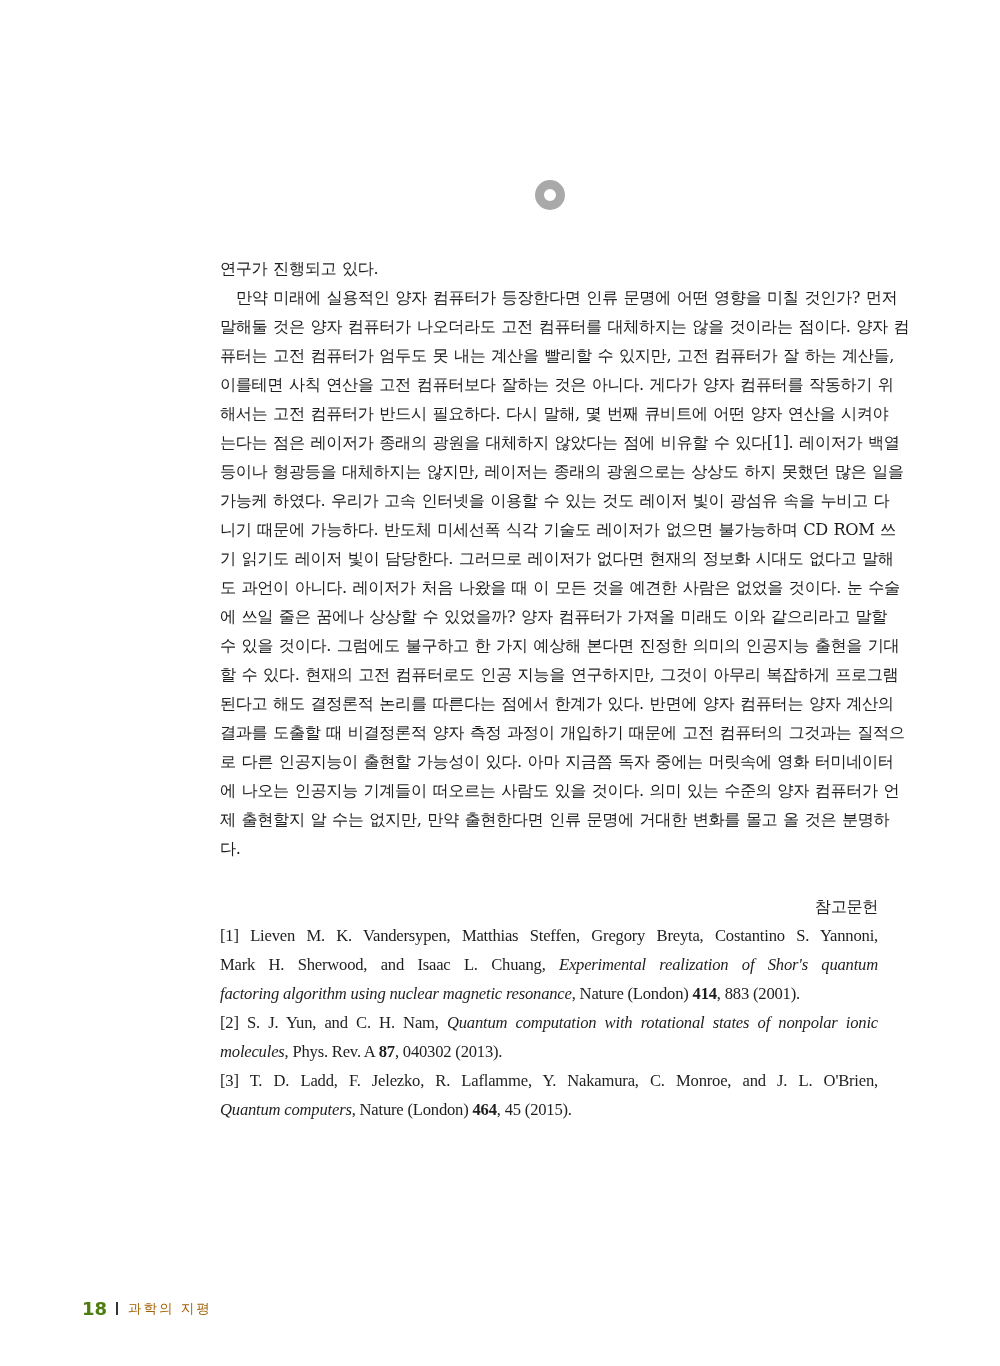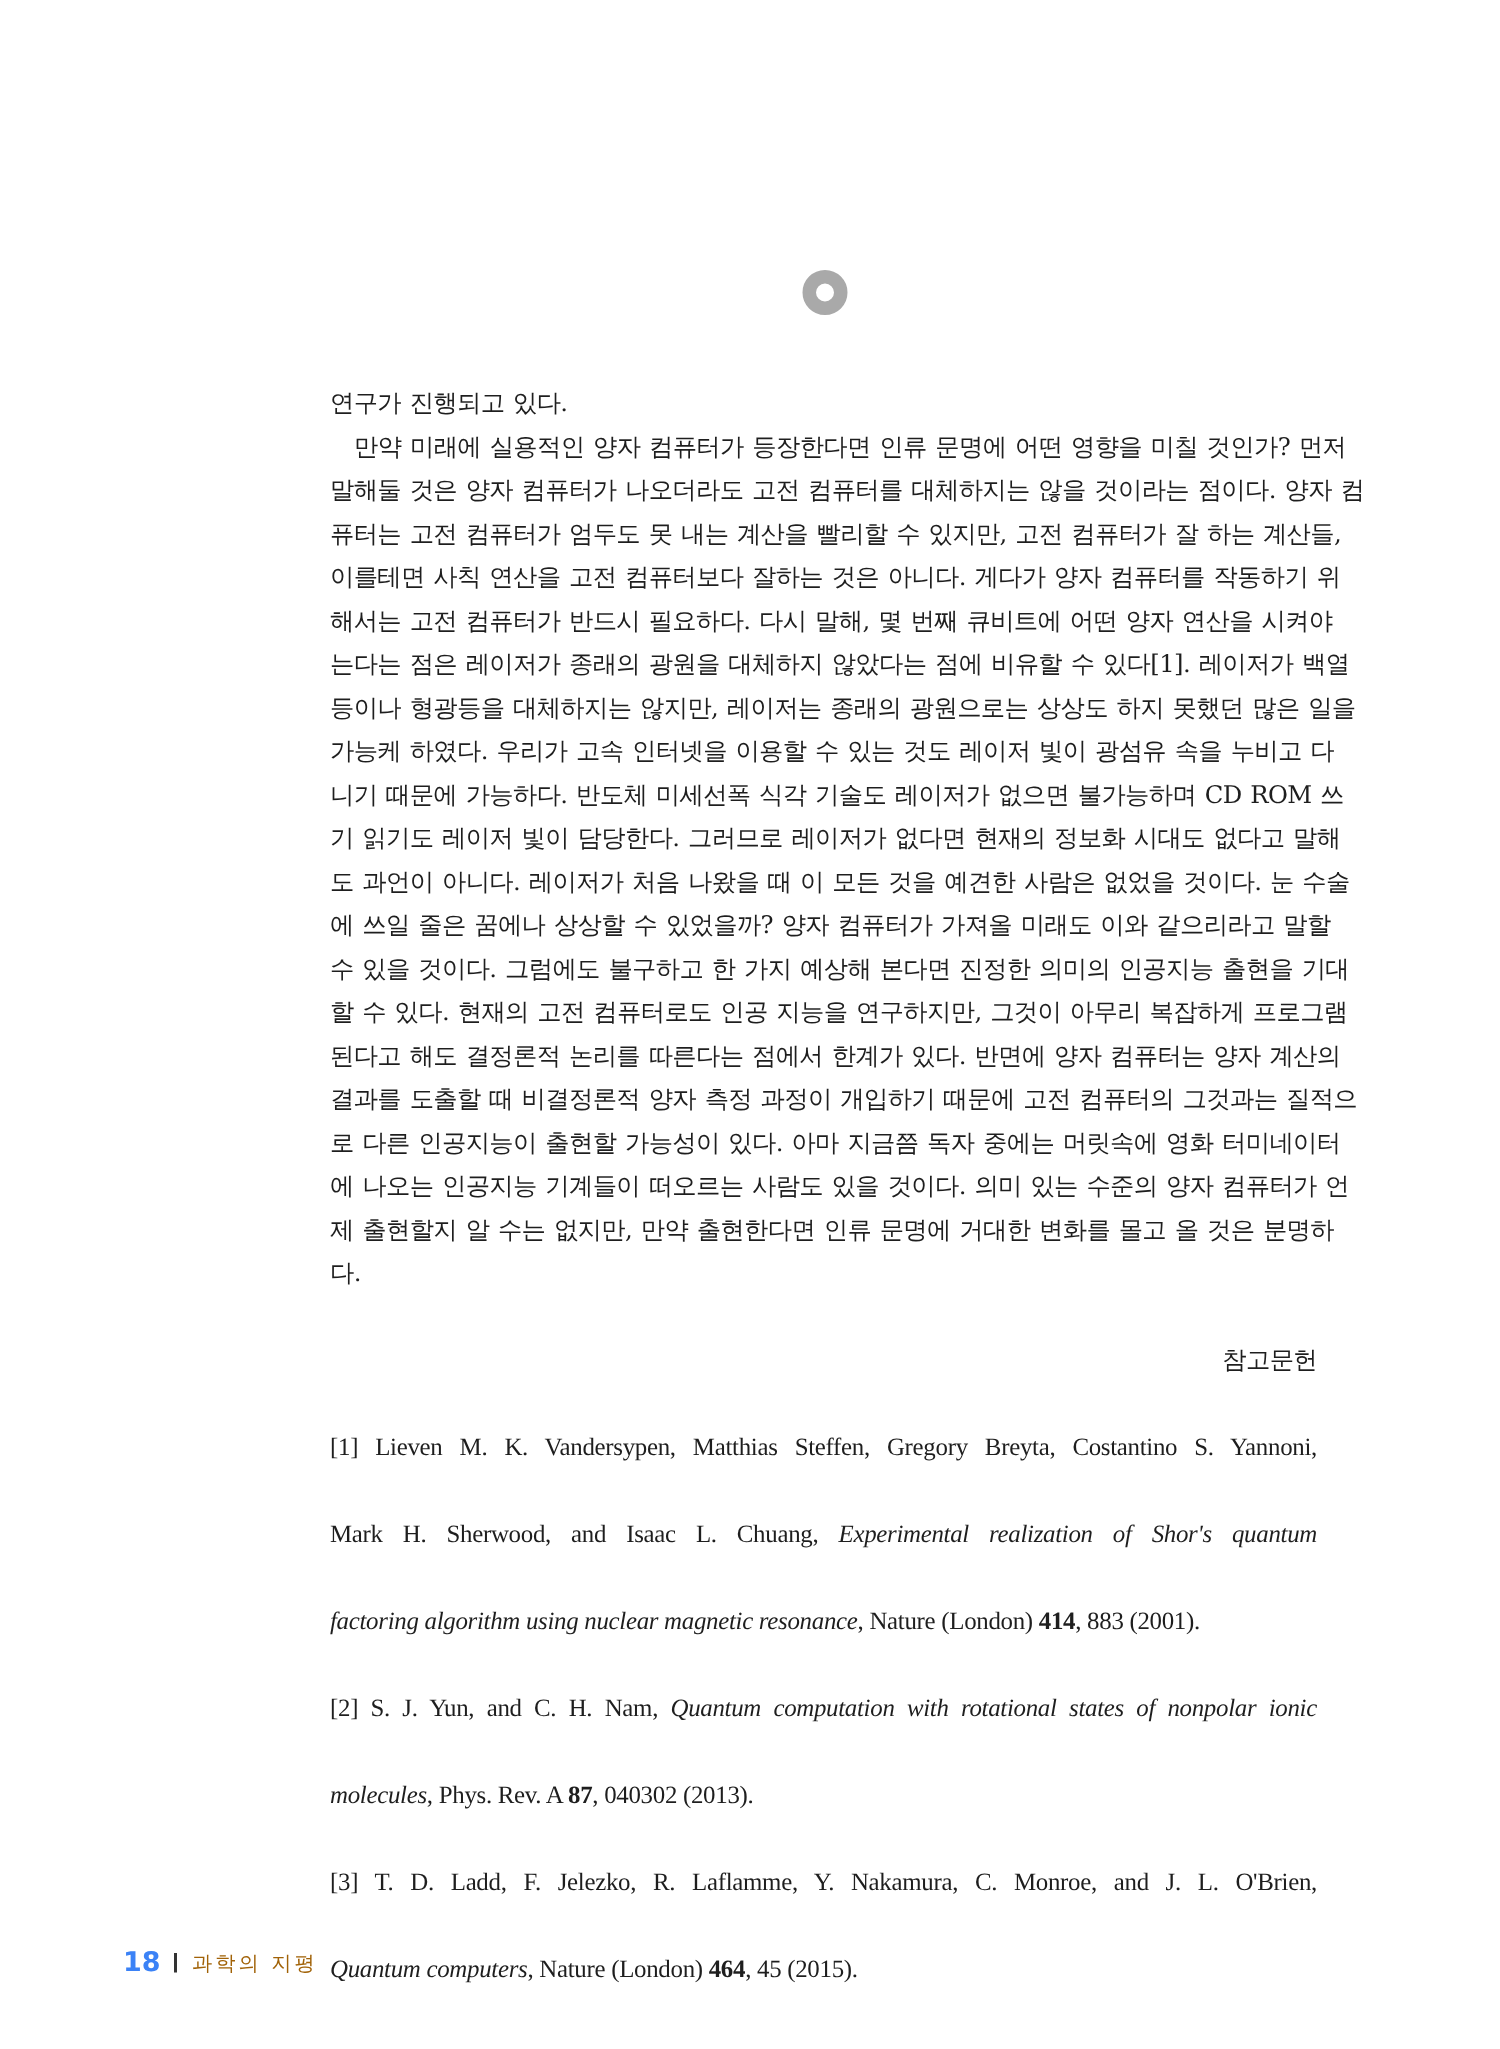--- a/index.html
+++ b/index.html
@@ -65,40 +65,39 @@
   .ref-line {
     display: block;
     height: 29px;
     line-height: 29px;
     font-family: "Liberation Serif", "DejaVu Serif", serif;
     font-size: 16.6px;
     white-space: nowrap;
     text-align: justify;
     text-align-last: justify;
     letter-spacing: -0.2px;
-    margin-top: 29px;
   }
   .ref-line.left {
     text-align: center;
     text-align-last: left;
   }
   .ref-line em { font-style: italic; }
   .ref-line b { font-weight: bold; }
   .footer {
     position: absolute;
     left: 82px;
     top: 1298px;
     display: flex;
     align-items: center;
     font-family: "DejaVu Sans", "Liberation Sans", sans-serif;
   }
   .page-num {
     font-size: 18px;
     font-weight: bold;
-    color: #3b82f6;
+    color: #4d7c0f;
   }
   .footer-sep {
     display: inline-block;
     width: 2px;
     height: 13px;
     background: #333;
     margin: 0 10px 0 9px;
   }
   .journal-name {
     font-size: 13.5px;

